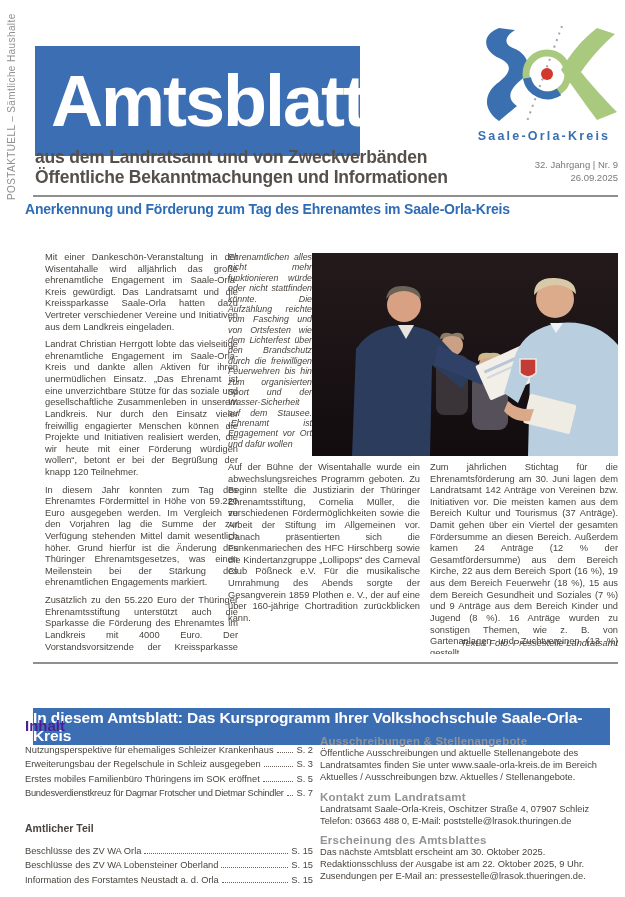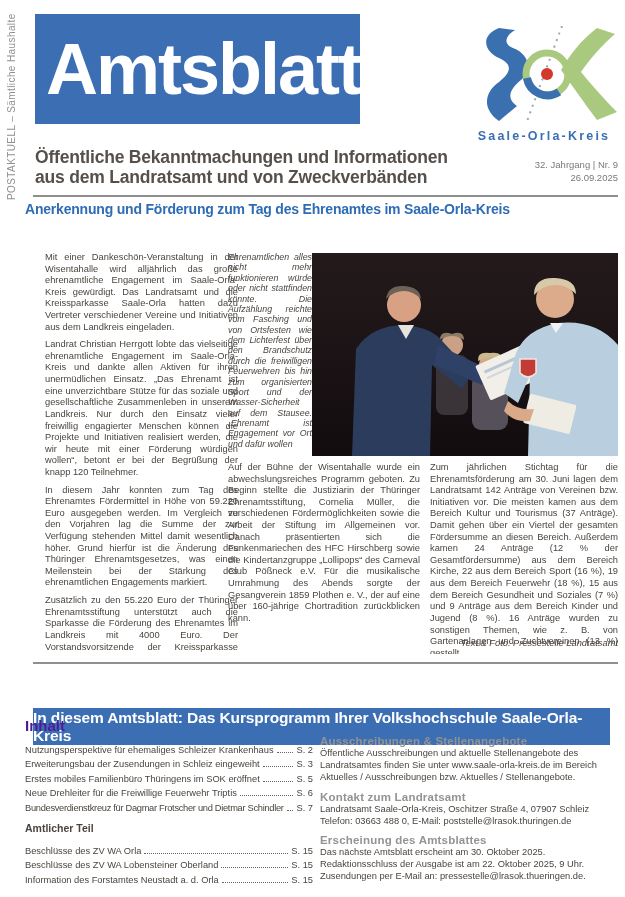--- a/index.html
+++ b/index.html
@@ -9,22 +9,22 @@
   }
   .abs{position:absolute;}
   
   .postal{
     left:6px;top:32px;height:168px;
     writing-mode:vertical-rl;transform:rotate(180deg);
     font-size:10px;color:#8f8f8f;letter-spacing:.4px;white-space:nowrap;
   }
   
   .mast-box{
-    left:35px;top:14px;width:325px;height:110px;background:#3c6eb4;
-    display:flex;align-items:center;justify-content:flex-end;
+    left:35px;top:46px;width:325px;height:110px;background:#3c6eb4;
+    display:flex;align-items:center;
   }
   .mast-title{
     color:#ffffff;font-weight:bold;font-size:72px;letter-spacing:-2px;
     padding-left:16px;line-height:1;
   }
   .logo-wrap{left:468px;top:26px;width:152px;height:116px;text-align:center;}
   .logo-text{
     font-size:12.5px;font-weight:bold;color:#3a6fb0;letter-spacing:2.2px;margin-top:1px;
   }
   .subtitle{
@@ -95,22 +95,22 @@
 
     <circle cx="78" cy="48" r="21" fill="none" stroke="#a9c97f" stroke-width="7"></circle>
     <path d="M58,52 A21,21 0 0,0 90,66" fill="none" stroke="#3a6fb0" stroke-width="8"></path>
 
     <circle cx="78" cy="48" r="6" fill="#d3382c"></circle>
   </svg>
   <div class="logo-text">Saale-Orla-Kreis</div>
 </div>
 
 <div class="abs subtitle">
+  <div>aus dem Landratsamt und von Zweckverbänden</div>
   <div>Öffentliche Bekanntmachungen und Informationen</div>
-  <div>aus dem Landratsamt und von Zweckverbänden</div>
 </div>
 
 <div class="abs issue">
   <div>32. Jahrgang | Nr. 9</div>
   <div>26.09.2025</div>
 </div>
 
 <div class="abs rule rule-top"></div>
 
 <div class="abs headline">Anerkennung und Förderung zum Tag des Ehrenamtes im Saale-Orla-Kreis</div>
@@ -185,33 +185,28 @@
 
 <div class="abs inhalt-h">Inhalt</div>
 
 <div class="abs toc">
   <div class="toc-row">
     <span class="toc-label">Nutzungsperspektive für ehemaliges Schleizer Krankenhaus</span>
     <span class="toc-leader"></span>
     <span class="toc-page">S. 2</span>
   </div>
   <div class="toc-row">
-    <span class="toc-label">Erweiterungsbau der Zusendungen in Schleiz eingeweiht</span>
+    <span class="toc-label">Erweiterungsbau der Regelschule in Schleiz ausgegeben</span>
     <span class="toc-leader"></span>
     <span class="toc-page">S. 3</span>
   </div>
   <div class="toc-row">
     <span class="toc-label">Erstes mobiles Familienbüro Thüringens im SOK eröffnet</span>
     <span class="toc-leader"></span>
     <span class="toc-page">S. 5</span>
-  </div>
-  <div class="toc-row">
-    <span class="toc-label">Neue Drehleiter für die Freiwillige Feuerwehr Triptis</span>
-    <span class="toc-leader"></span>
-    <span class="toc-page">S. 6</span>
   </div>
   <div class="toc-row">
     <span class="toc-label" style="letter-spacing:-0.3px">Bundesverdienstkreuz für Dagmar Frotscher und Dietmar Schindler</span>
     <span class="toc-leader"></span>
     <span class="toc-page">S. 7</span>
   </div>
 </div>
 
 <div class="abs amtlich-h">Amtlicher Teil</div>
 

